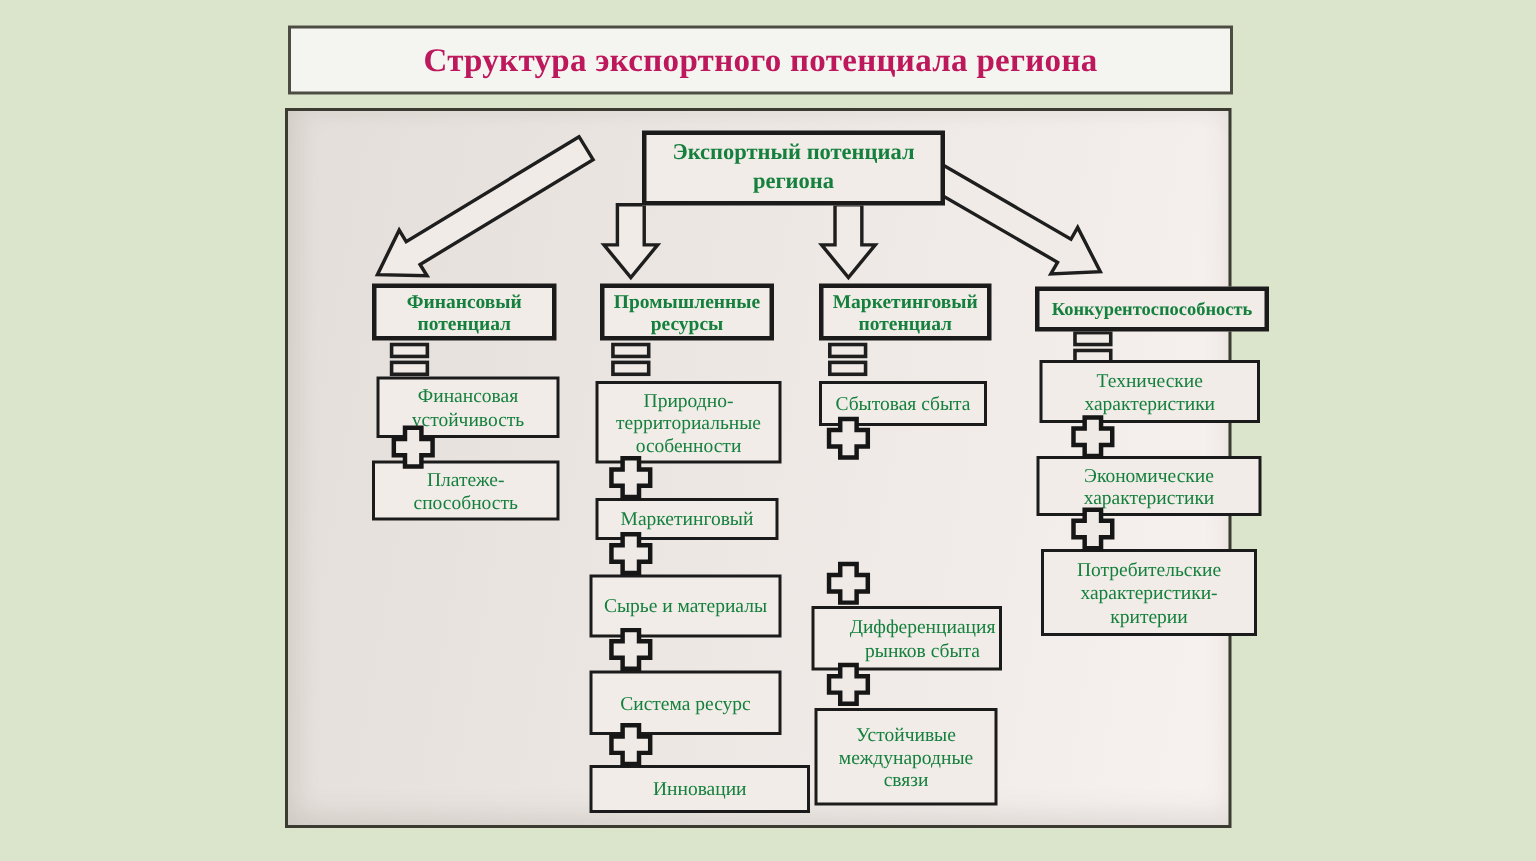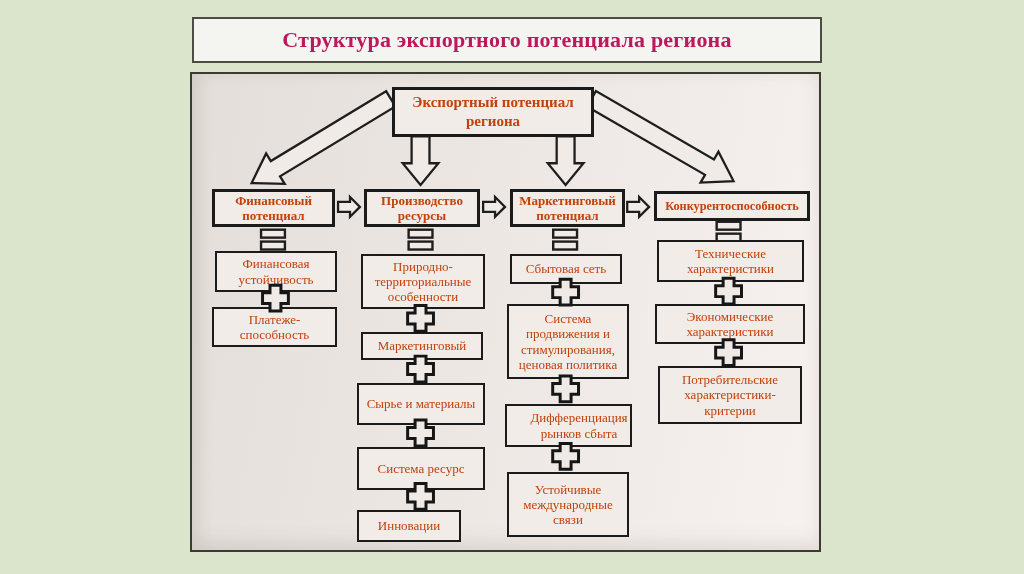--- a/index.html
+++ b/index.html
@@ -12,21 +12,21 @@
   .title-text{font-weight:bold;font-size:22px;color:#be185d;letter-spacing:.2px;}
   
   .photo{position:absolute;left:190px;top:72px;width:631px;height:480px;box-sizing:border-box;
          border:2px solid #3b3b32;
          background:linear-gradient(100deg,#e3ded9 0%,#ece7e3 45%,#f7f1ef 100%);
          box-shadow:inset 0 -8px 18px rgba(90,80,70,.10), inset 8px 0 16px rgba(90,80,70,.06);}
   .layer{position:absolute;left:0;top:0;width:100%;height:100%;pointer-events:none;}
   
   .box{position:absolute;box-sizing:border-box;background:#f1ece8;border:2.5px solid #1b1b1b;
        display:flex;align-items:center;justify-content:center;text-align:center;
-       font-size:13px;line-height:1.18;color:#c2410c;padding:2px 3px;z-index:1;}
+       font-size:13px;line-height:1.18;color:#15803d;padding:2px 3px;z-index:1;margin-left:36px;}
   .hdr{border-width:3px;font-weight:bold;}
   .root{border-width:3px;font-weight:bold;font-size:15px;line-height:1.25;}
   .small{font-size:12.3px;}
   
   .arrow{fill:#f0ebe7;stroke:#1e1e1e;stroke-width:2.3;stroke-linejoin:miter;}
   .bar{fill:#f0ebe7;stroke:#1e1e1e;stroke-width:2.4;}
   .plus{fill:#efeae6;stroke:#161616;stroke-width:3;stroke-linejoin:miter;}
 </style>
 </head>
 <body>
@@ -67,35 +67,34 @@
       </g>
       <g>
         <rect class="bar" x="528" y="149" width="24" height="8"></rect>
         <rect class="bar" x="528" y="161" width="24" height="8"></rect>
       </g>
     </svg>
 
     <div class="box root" style="left:200px;top:13px;width:202px;height:50px;">Экспортный потенциал региона</div>
 
     <div class="box hdr" style="left:20px;top:115px;width:123px;height:38px;">Финансовый потенциал</div>
-    <div class="box hdr" style="left:172px;top:115px;width:116px;height:38px;">Производство ресурсы</div>
+    <div class="box hdr" style="left:172px;top:115px;width:116px;height:38px;">Промышленные ресурсы</div>
     <div class="box hdr small" style="left:462px;top:117px;width:156px;height:30px;">Конкурентоспособность</div>
     <div class="box hdr" style="left:318px;top:115px;width:115px;height:38px;">Маркетинговый потенциал</div>
 
     <div class="box" style="left:23px;top:177px;width:122px;height:41px;">Финансовая устойчивость</div>
     <div class="box" style="left:20px;top:233px;width:125px;height:40px;">Платеже-способность</div>
 
     <div class="box" style="left:169px;top:180px;width:124px;height:55px;">Природно-территориальные особенности</div>
     <div class="box" style="left:169px;top:258px;width:122px;height:28px;">Маркетинговый</div>
     <div class="box" style="left:165px;top:309px;width:128px;height:42px;">Сырье и материалы</div>
     <div class="box" style="left:165px;top:373px;width:128px;height:43px;">Система ресурс</div>
-    <div class="box" style="left:165px;top:436px;width:104px;height:32px;">Инновации</div>
+    <div class="box" style="left:165px;top:436px;width:147px;height:32px;">Инновации</div>
 
-    <div class="box" style="left:318px;top:180px;width:112px;height:30px;">Сбытовая сеть</div>
-    <div class="box" style="left:315px;top:230px;width:122px;height:75px;">Система продвижения и стимулирования, ценовая политика</div>
+    <div class="box" style="left:318px;top:180px;width:112px;height:30px;">Сбытовая сбыта</div>
     <div class="box" style="left:313px;top:330px;width:127px;height:43px;padding-left:24px;">Дифференциация рынков сбыта</div>
     <div class="box" style="left:315px;top:398px;width:122px;height:65px;">Устойчивые международные связи</div>
 
     <div class="box" style="left:465px;top:166px;width:147px;height:42px;">Технические характеристики</div>
     <div class="box" style="left:466px;top:292px;width:144px;height:58px;">Потребительские характеристики-критерии</div>
     <div class="box" style="left:463px;top:230px;width:150px;height:40px;">Экономические характеристики</div>
 
     <svg class="layer" viewBox="0 0 631 480" preserveAspectRatio="none" style="z-index:2;">
       <defs>
         <path id="plusShape" d="M-5.5,-13 H5.5 V-5.5 H13 V5.5 H5.5 V13 H-5.5 V5.5 H-13 V-5.5 H-5.5 Z"></path>

